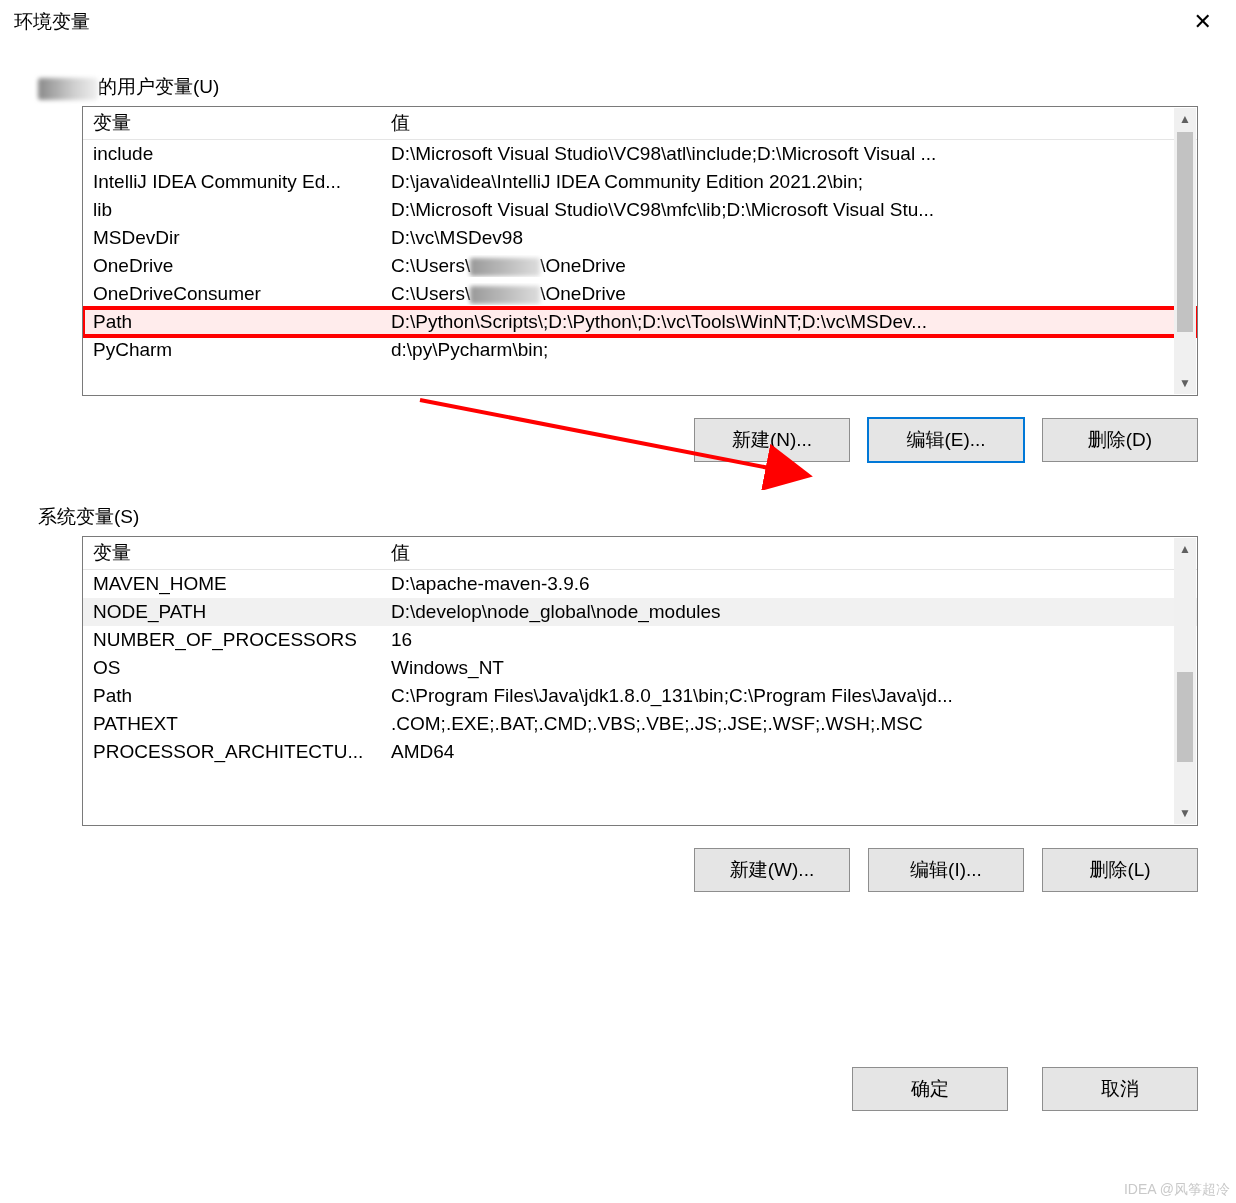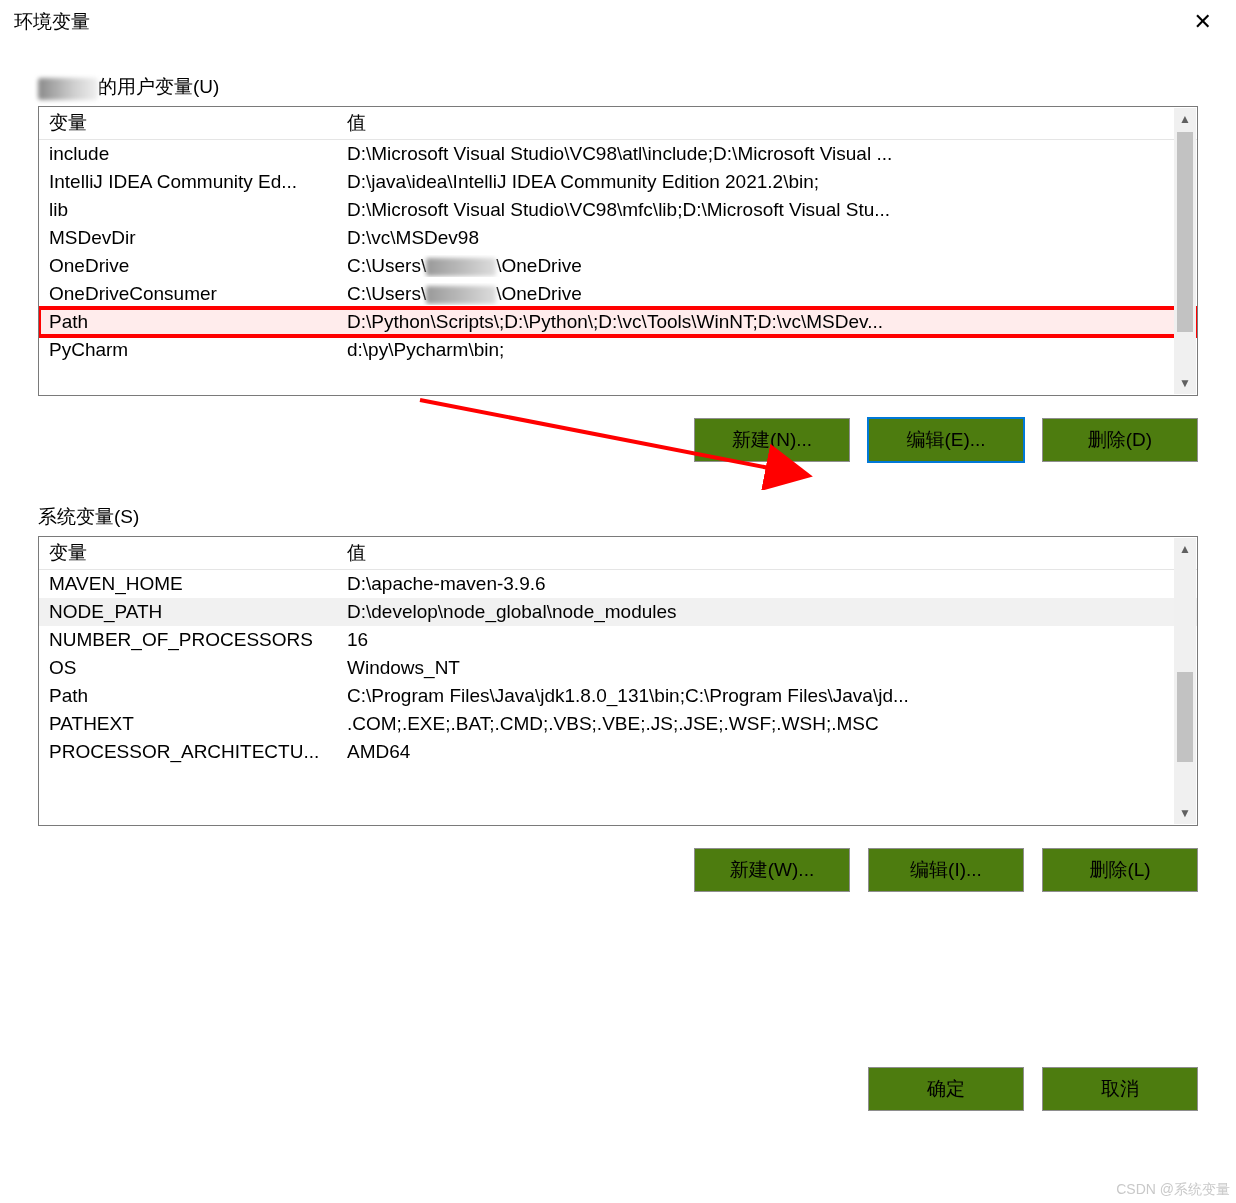--- a/index.html
+++ b/index.html
@@ -42,20 +42,21 @@
   background: linear-gradient(90deg,#8a8a8a 0%,#cfcfcf 60%,#f0f0f0 100%);
   filter: blur(2px);
   border-radius: 3px;
 }
 .listbox {
   border: 1px solid #7a7a7a;
   height: 290px;
   display: flex;
   flex-direction: column;
   position: relative;
+  margin-left: 44px;
 }
 .list-header, .list-row {
   display: flex;
   align-items: center;
   font-size: 19px;
   padding: 3px 10px;
 }
 .list-header {
   border-bottom: 1px solid #e5e5e5;
   background: #fff;
@@ -97,37 +98,37 @@
 .btn-row {
   display: flex;
   justify-content: flex-end;
   gap: 18px;
   margin-top: 22px;
 }
 .btn {
   min-width: 156px;
   height: 44px;
   border: 1px solid #8e8e8e;
-  background: #4d7c0f;
+  background: #e5e5e5;
   font-size: 19px;
   cursor: pointer;
   display: flex;
   align-items: center;
   justify-content: center;
 }
 .btn.focus {
   outline: 2px solid #0078d7;
   outline-offset: -1px;
 }
 .bottom-btns {
   position: absolute;
   right: 38px;
   bottom: 92px;
   display: flex;
-  gap: 18px;
+  gap: 34px;
 }
 .arrow-annotation {
   position: absolute;
   left: 410px;
   top: 390px;
   width: 420px;
   height: 100px;
   pointer-events: none;
 }
 .watermark {
@@ -271,13 +272,13 @@
     <button class="btn">编辑(I)...</button>
     <button class="btn">删除(L)</button>
   </div>
 </div>
 
 <div class="bottom-btns">
   <button class="btn">确定</button>
   <button class="btn">取消</button>
 </div>
 
-<div class="watermark">CSDN @系统变量</div>
+<div class="watermark">IDEA @风筝超冷</div>
 
 </body></html>

